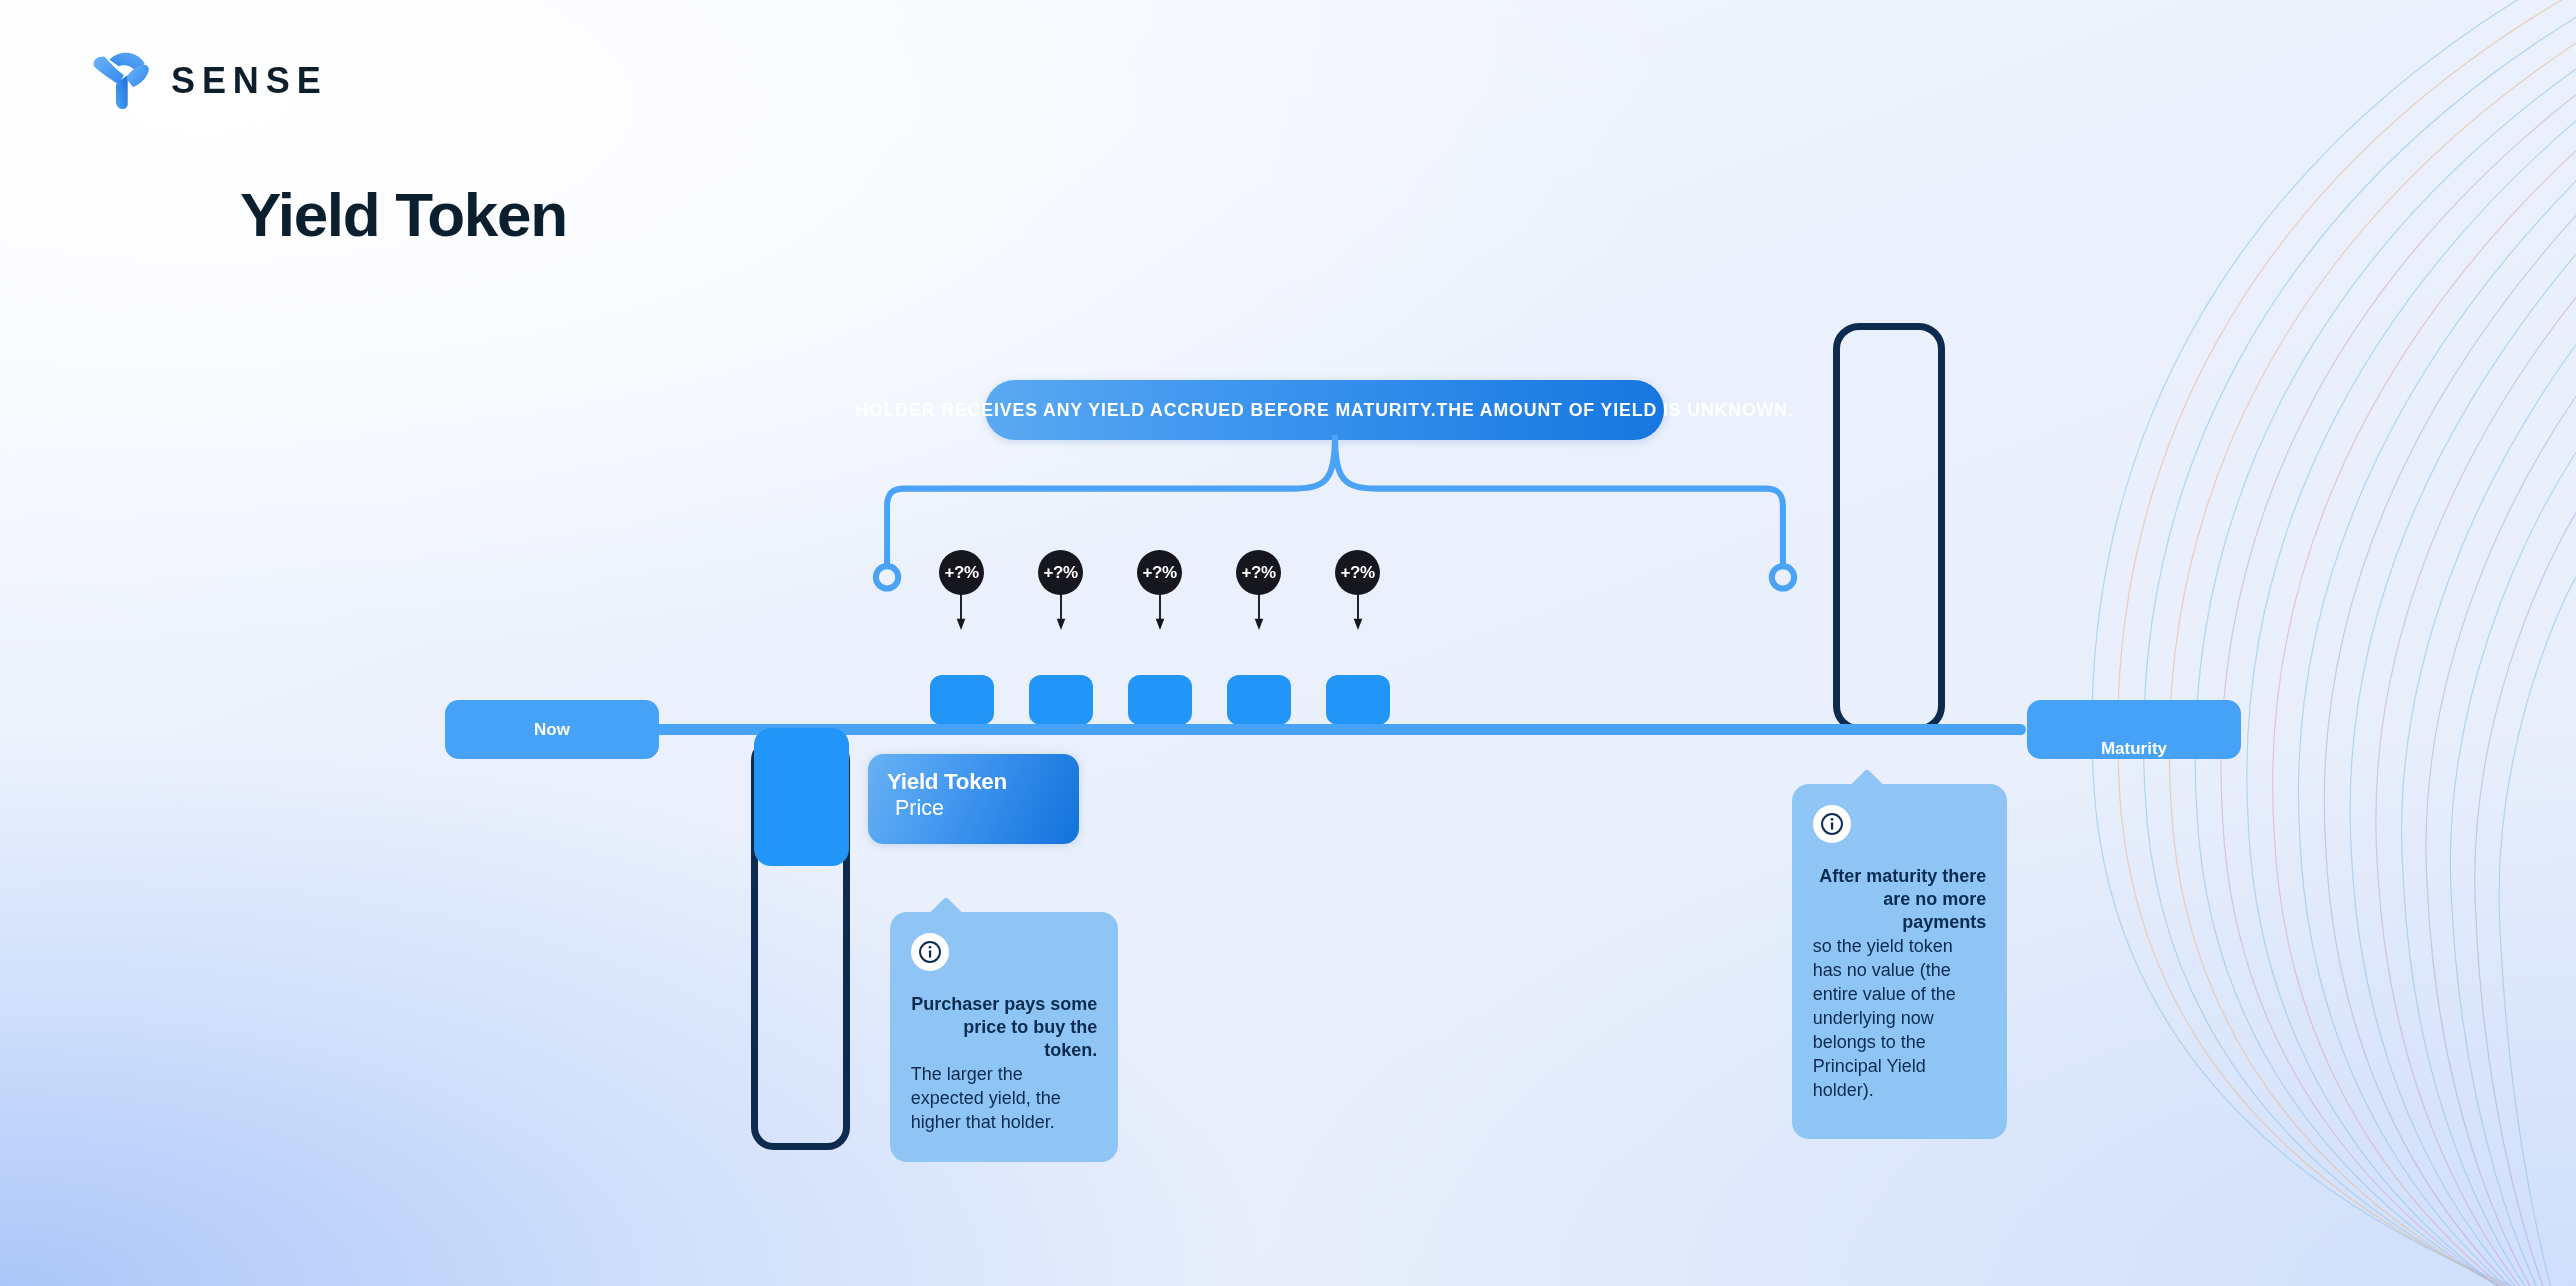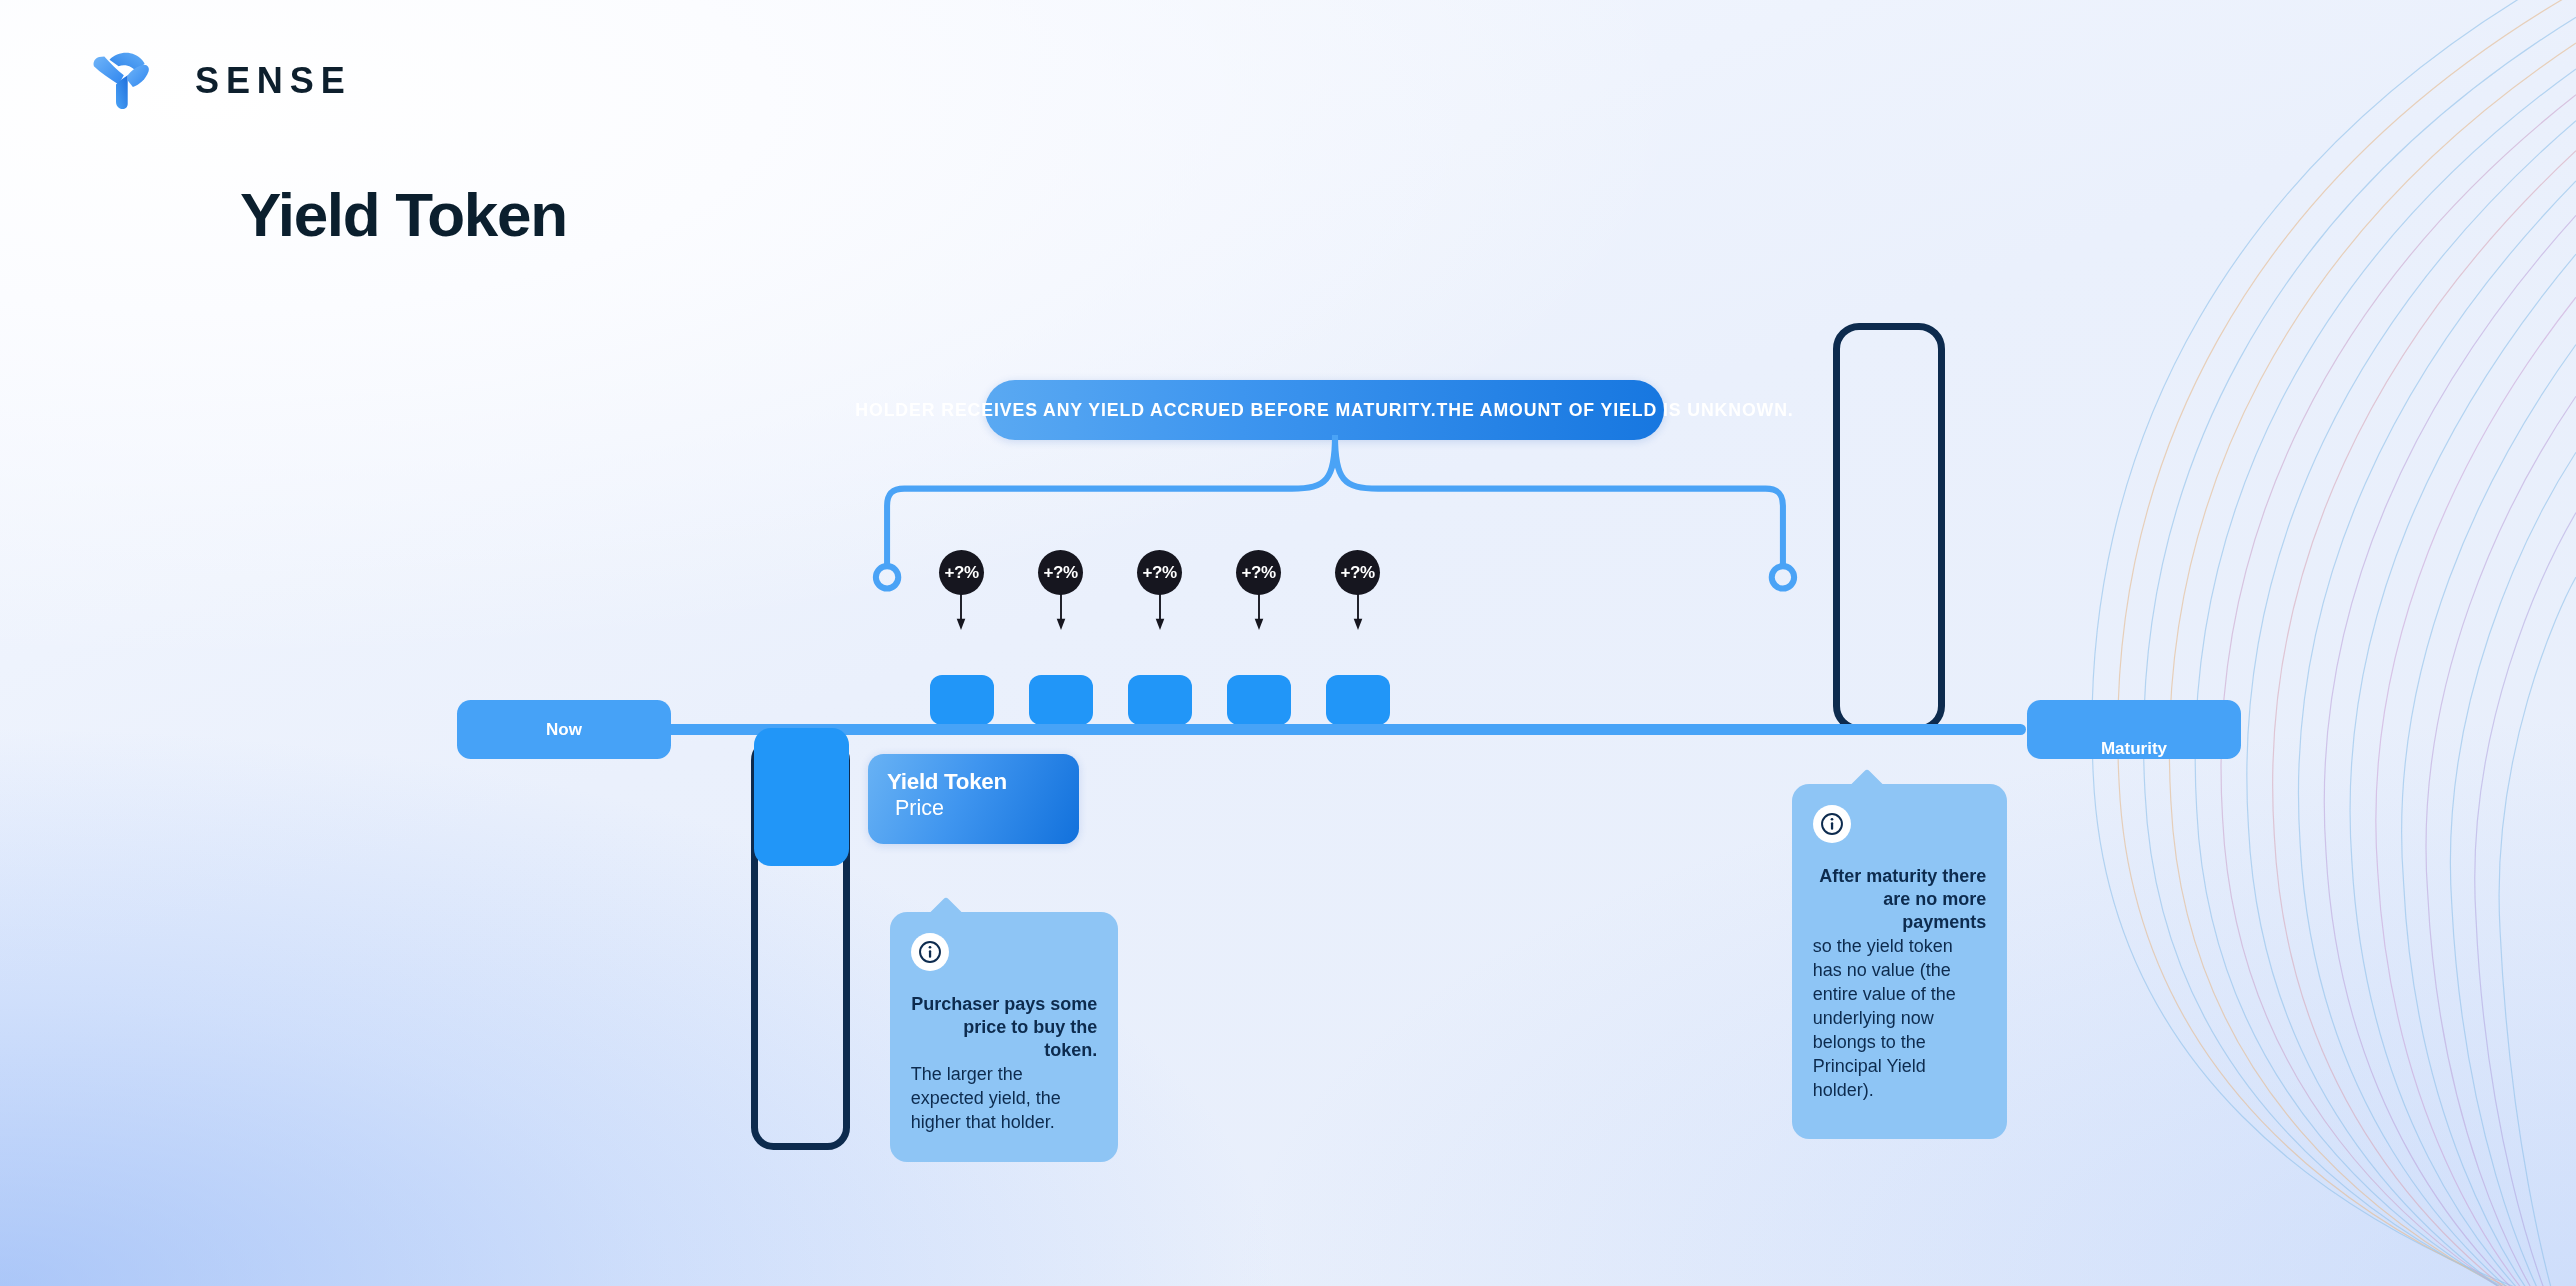--- a/index.html
+++ b/index.html
@@ -15,21 +15,21 @@
     position:absolute;inset:0;
     background:
       radial-gradient(120% 90% at 8% 8%, #ffffff 0%, #fbfcff 18%, rgba(255,255,255,0) 48%),
       radial-gradient(80% 70% at 0% 100%, rgba(120,165,245,0.55) 0%, rgba(140,180,250,0.28) 32%, rgba(235,241,253,0) 62%),
       radial-gradient(95% 80% at 100% 100%, rgba(150,185,250,0.30) 0%, rgba(235,241,253,0) 55%),
       linear-gradient(160deg,#f6f9ff 0%, #eaf0fc 45%, #e7eefb 100%);
   }
   #bg-curves{position:absolute;right:0;top:0;width:862px;height:1286px;opacity:.85;}
 
   
-  #logo-row{position:absolute;left:90px;top:48px;display:flex;align-items:center;gap:40px;}
+  #logo-row{position:absolute;left:90px;top:48px;display:flex;align-items:center;gap:16px;}
   #logo-mark{width:65px;height:65px;}
   #logo-word{
     font-size:36px;letter-spacing:6.9px;font-weight:700;color:#0d1f2d;
     font-family:"Liberation Sans", sans-serif;
   }
   #page-title{
     position:absolute;left:240px;top:179px;
     font-size:62px;font-weight:700;color:#0b1f2e;letter-spacing:-1.3px;
     font-family:"Liberation Sans", sans-serif;
   }
@@ -68,21 +68,21 @@
   #timeline-line{
     position:absolute;left:603px;top:724px;width:1423px;height:11.2px;
     background:#47a3f7;border-radius:6px;
   }
   .tl-pill{
     position:absolute;height:59px;border-radius:13.8px;background:#46a2f7;
     display:flex;align-items:center;justify-content:center;
     color:#fff;font-weight:700;font-size:17px;
     font-family:"Liberation Sans", sans-serif;
   }
-  #pill-now{left:457px;top:700px;width:214px;}
+  #pill-now{left:445px;top:700px;width:214px;}
   #pill-maturity{left:2027px;top:700px;width:214px;align-items:flex-end;}
   .tl-pill .notch{
     position:absolute;width:22.4px;height:22.4px;background:#46a2f7;
     top:18px;transform:rotate(45deg);z-index:-1;border-radius:2.6px;
   }
   #pill-now .notch{right:-8.6px;}
   #pill-maturity .notch{left:-8.6px;}
 
   
   .pay-block{position:absolute;width:64px;height:50px;border-radius:12px;background:#2196f8;top:675px;}

